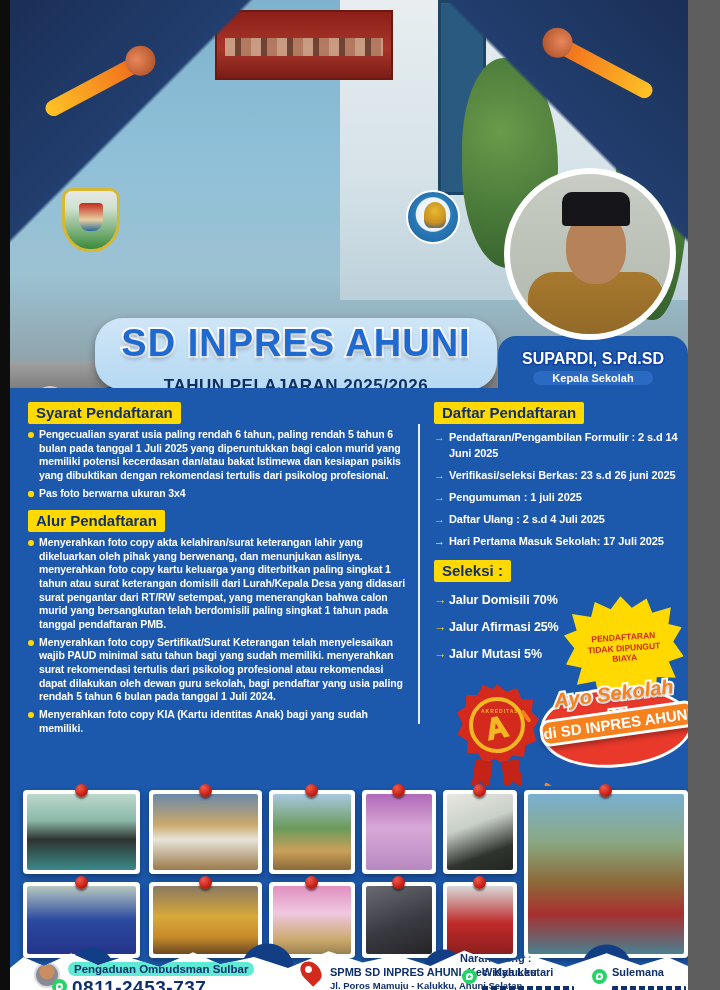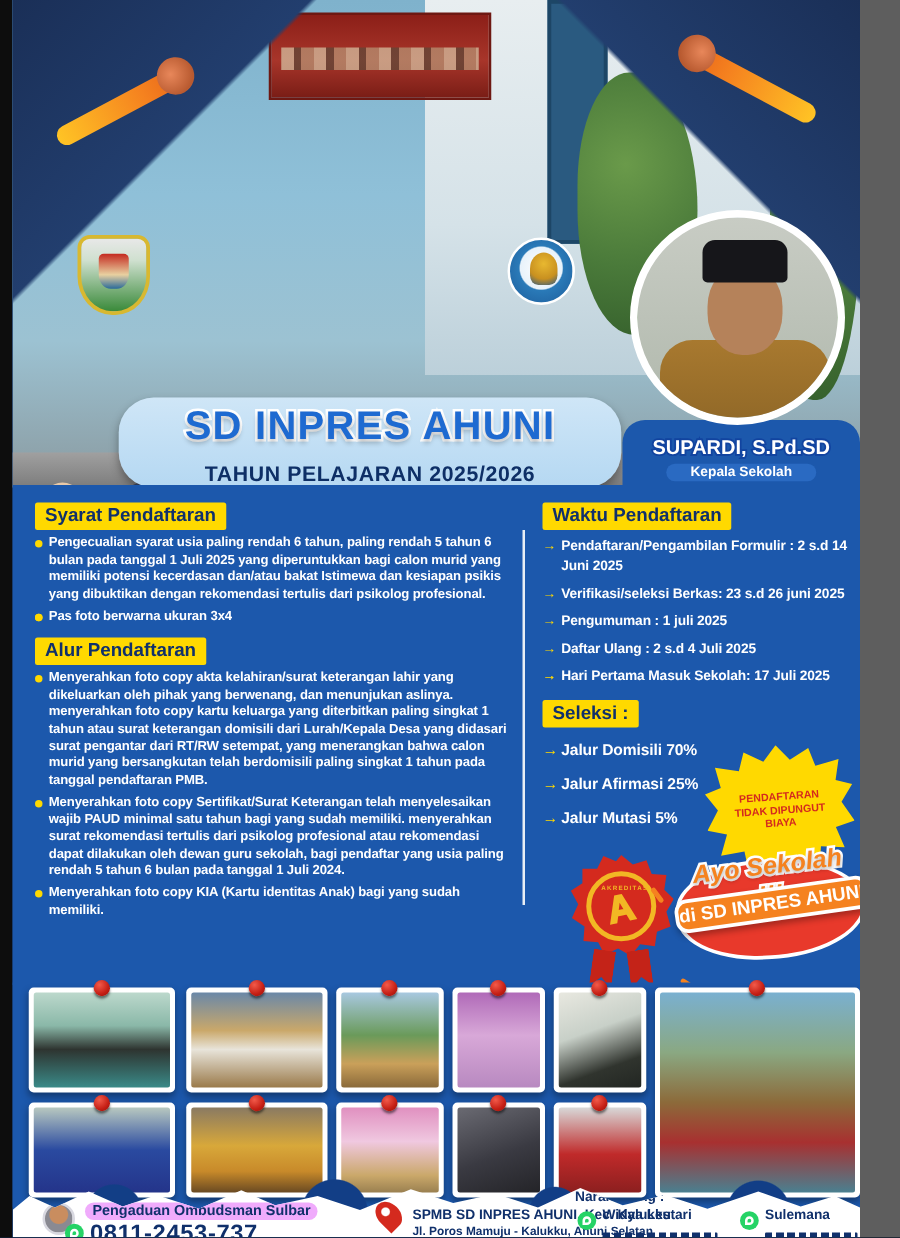--- a/index.html
+++ b/index.html
@@ -59,21 +59,21 @@
     text-shadow:0 5px 0 #123a77, 0 7px 10px rgba(0,0,0,.4); line-height:.95; }
   .t-line1 { font-size:37px; font-weight:bold; letter-spacing:1px; color:#e8392b;
     -webkit-text-stroke:5px #ffffff; paint-order:stroke fill;
     text-shadow:0 4px 0 #123a77, 0 6px 8px rgba(0,0,0,.35); margin-top:2px; }
   .t-line2 { font-size:35px; font-weight:bold; letter-spacing:1px; color:#ee5a22;
     -webkit-text-stroke:5px #ffffff; paint-order:stroke fill;
     text-shadow:0 4px 0 #123a77, 0 6px 8px rgba(0,0,0,.35); margin-top:0px; }
   .school-pill { position:absolute; left:85px; top:318px; width:402px; height:72px; border-radius:28px;
     background:linear-gradient(180deg,#cfe6f7 0%,#b5d8f2 100%); box-shadow:0 4px 8px rgba(0,0,0,.35);
     text-align:center; padding-top:6px; }
-  .school-name { font-size:32px; font-weight:bold; letter-spacing:1px; color:#1e6ad1;
+  .school-name { font-size:38px; font-weight:bold; letter-spacing:1px; color:#1e6ad1;
     -webkit-text-stroke:4px #ffffff; paint-order:stroke fill; text-shadow:0 3px 4px rgba(0,0,0,.25); line-height:1; }
   .school-year { font-size:17px; font-weight:bold; letter-spacing:.5px; color:#0e2f66; margin-top:14px; }
 
   
   .principal-wrap { position:absolute; left:488px; top:168px; width:190px; height:230px; }
   .principal-band { position:absolute; left:0; top:168px; width:190px; height:62px; background:#1c58ac; border-radius:18px 18px 0 0; }
   .principal-circle { position:absolute; left:6px; top:0; width:172px; height:172px; border-radius:50%;
     border:6px solid #ffffff; overflow:hidden;
     background:linear-gradient(180deg,#c8ccc4 0%,#b0b8ac 100%); }
   .pc-face { position:absolute; left:56px; top:38px; width:60px; height:72px; border-radius:46%; background:#b5825a; }
@@ -168,21 +168,21 @@
   
   .waves { position:absolute; left:0; top:930px; width:678px; height:40px;
     background:radial-gradient(circle at 12% 100%,#123e86 0 22px,transparent 23px),
                radial-gradient(circle at 38% 100%,#123e86 0 26px,transparent 27px),
                radial-gradient(circle at 64% 100%,#123e86 0 20px,transparent 21px),
                radial-gradient(circle at 88% 100%,#123e86 0 25px,transparent 26px); }
   .footer { position:absolute; left:0; bottom:0; width:678px; height:46px; background:#ffffff;
     clip-path:polygon(0 52%,2% 28%,5% 48%,9% 20%,13% 46%,17% 26%,22% 50%,27% 18%,31% 44%,36% 28%,41% 52%,47% 16%,52% 40%,57% 24%,62% 48%,67% 14%,72% 44%,77% 26%,82% 50%,88% 20%,93% 46%,97% 28%,100% 48%,100% 100%,0 100%); }
   .f-avatar { position:absolute; left:24px; bottom:2px; width:26px; height:26px; border-radius:50%;
     background:radial-gradient(circle at 50% 35%,#c98d5f 0 7px,#8a8a92 8px 100%); border:2px solid #d8d8e0; }
-  .f-omb-label { position:absolute; left:58px; bottom:14px; background:#f0abfc; color:#10306b; font-size:11.5px;
+  .f-omb-label { position:absolute; left:58px; bottom:14px; background:#5eead4; color:#10306b; font-size:11.5px;
     font-weight:bold; padding:1px 6px; border-radius:8px; white-space:nowrap; }
   .f-omb-phone { position:absolute; left:62px; bottom:-9px; color:#10306b; font-size:19px; font-weight:bold; letter-spacing:.5px; }
   .f-wa { width:15px; height:15px; border-radius:50%; background:#25d366; display:inline-block; position:relative; }
   .f-wa::after { content:""; position:absolute; left:4px; top:4px; width:7px; height:7px; border:2px solid #fff;
     border-radius:50% 50% 50% 0; box-sizing:border-box; }
   .f-wa.small-left { position:absolute; left:42px; bottom:-4px; }
   .f-pin { position:absolute; left:292px; bottom:6px; width:18px; height:24px;
     background:radial-gradient(circle at 50% 35%,#ffffff 0 3px,#d42a1e 4px 100%); border-radius:50% 50% 50% 0;
     transform:rotate(-45deg); }
   .f-addr1 { position:absolute; left:320px; bottom:12px; color:#10306b; font-size:11px; font-weight:bold; white-space:nowrap; }
@@ -318,21 +318,21 @@
               <span class="dot"></span><span>Menyerahkan foto copy Sertifikat/Surat Keterangan telah menyelesaikan wajib PAUD minimal satu tahun bagi yang sudah memiliki. menyerahkan surat rekomendasi tertulis dari psikolog profesional atau rekomendasi dapat dilakukan oleh dewan guru sekolah, bagi pendaftar yang usia paling rendah 5 tahun 6 bulan pada tanggal 1 Juli 2024.</span>
             </div>
 
             <div class="item">
               <span class="dot"></span><span>Menyerahkan foto copy KIA (Kartu identitas Anak) bagi yang sudah memiliki.</span>
             </div>
           </div>
       </div>
 
       <div class="col-right">
-        <span class="sec-head">Waktu Pendaftaran</span>
+        <span class="sec-head">Daftar Pendaftaran</span>
         <div>
 
             <div class="witem">
               <span class="arrow">→</span><span>Pendaftaran/Pengambilan Formulir : 2 s.d 14 Juni 2025</span>
             </div>
 
             <div class="witem">
               <span class="arrow">→</span><span>Verifikasi/seleksi Berkas: 23 s.d 26 juni 2025</span>
             </div>
 

